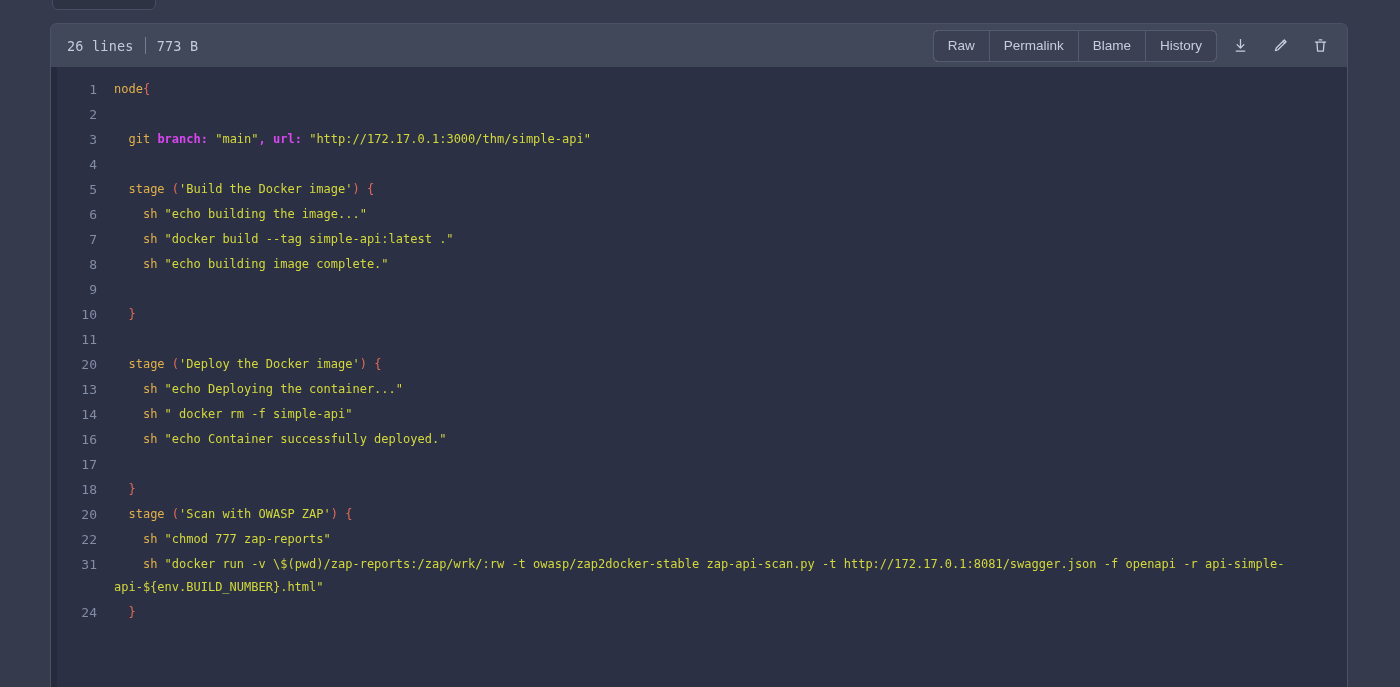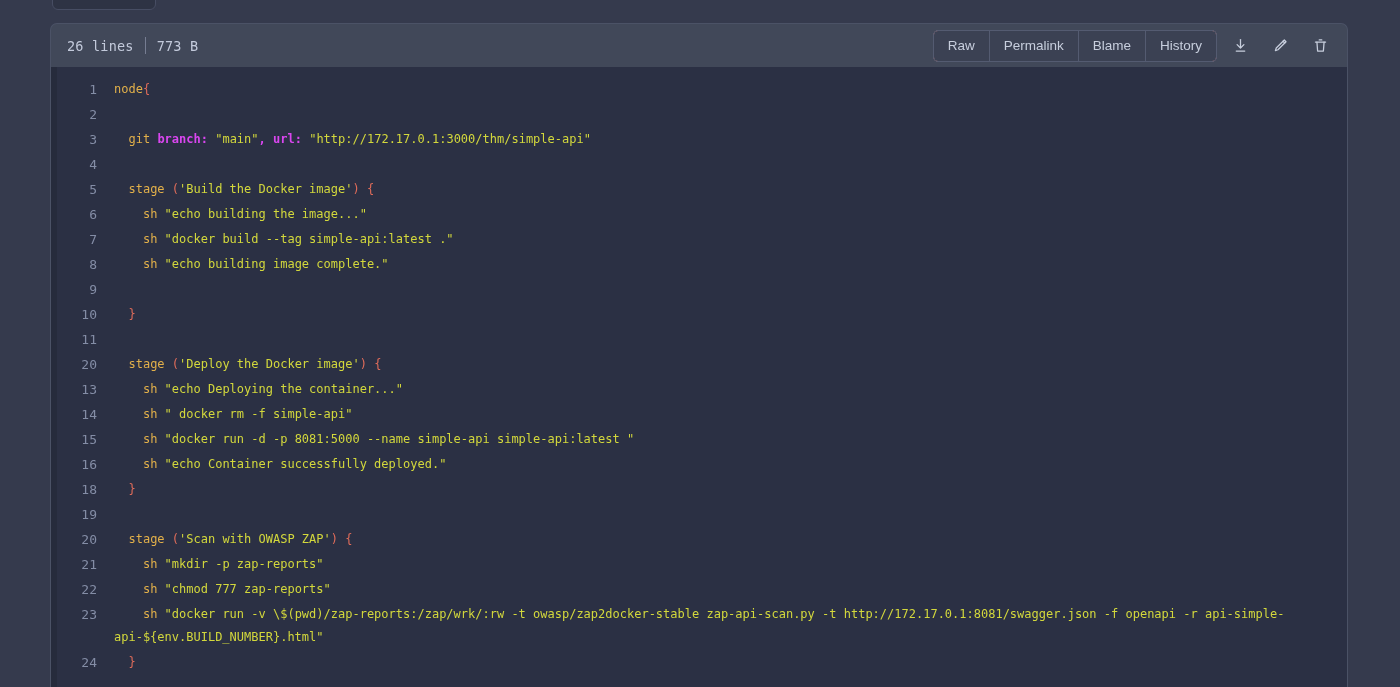--- a/index.html
+++ b/index.html
@@ -263,49 +263,41 @@
           </tr>
           <tr>
             <td class="ln">13</td>
             <td class="cl"><span class="t-plain">    </span><span class="t-kw">sh</span><span class="t-plain"> </span><span class="t-str">"echo Deploying the container..."</span></td>
           </tr>
           <tr>
             <td class="ln">14</td>
             <td class="cl"><span class="t-plain">    </span><span class="t-kw">sh</span><span class="t-plain"> </span><span class="t-str">" docker rm -f simple-api"</span></td>
           </tr>
           <tr>
-            <td class="ln">15</td>
-            <td class="cl"><span class="t-plain">    </span><span class="t-kw">sh</span><span class="t-plain"> </span><span class="t-str">"docker run -d -p 8081:5000 --name simple-api simple-api:latest "</span></td>
-          </tr>
-          <tr>
             <td class="ln">16</td>
             <td class="cl"><span class="t-plain">    </span><span class="t-kw">sh</span><span class="t-plain"> </span><span class="t-str">"echo Container successfully deployed."</span></td>
           </tr>
           <tr>
+            <td class="ln">17</td>
+            <td class="cl">&nbsp;</td>
+          </tr>
+          <tr>
             <td class="ln">18</td>
             <td class="cl"><span class="t-plain">  </span><span class="t-punc">}</span></td>
           </tr>
           <tr>
-            <td class="ln">19</td>
-            <td class="cl">&nbsp;</td>
-          </tr>
-          <tr>
             <td class="ln">20</td>
             <td class="cl"><span class="t-plain">  </span><span class="t-kw">stage</span><span class="t-plain"> </span><span class="t-punc">(</span><span class="t-str">'Scan with OWASP ZAP'</span><span class="t-punc">)</span><span class="t-plain"> </span><span class="t-punc">{</span></td>
           </tr>
           <tr>
-            <td class="ln">21</td>
-            <td class="cl"><span class="t-plain">    </span><span class="t-kw">sh</span><span class="t-plain"> </span><span class="t-str">"mkdir -p zap-reports"</span></td>
-          </tr>
-          <tr>
             <td class="ln">22</td>
             <td class="cl"><span class="t-plain">    </span><span class="t-kw">sh</span><span class="t-plain"> </span><span class="t-str">"chmod 777 zap-reports"</span></td>
           </tr>
           <tr>
-            <td class="ln">23</td>
+            <td class="ln">31</td>
             <td class="cl"><span class="t-plain">    </span><span class="t-kw">sh</span><span class="t-plain"> </span><span class="t-str">"docker run -v \$(pwd)/zap-reports:/zap/wrk/:rw -t owasp/zap2docker-stable zap-api-scan.py -t http://172.17.0.1:8081/swagger.json -f openapi -r api-simple-api-${env.BUILD_NUMBER}.html"</span></td>
           </tr>
           <tr>
             <td class="ln">24</td>
             <td class="cl"><span class="t-plain">  </span><span class="t-punc">}</span></td>
           </tr>
         </tbody>
     </table>
   </div>
 

